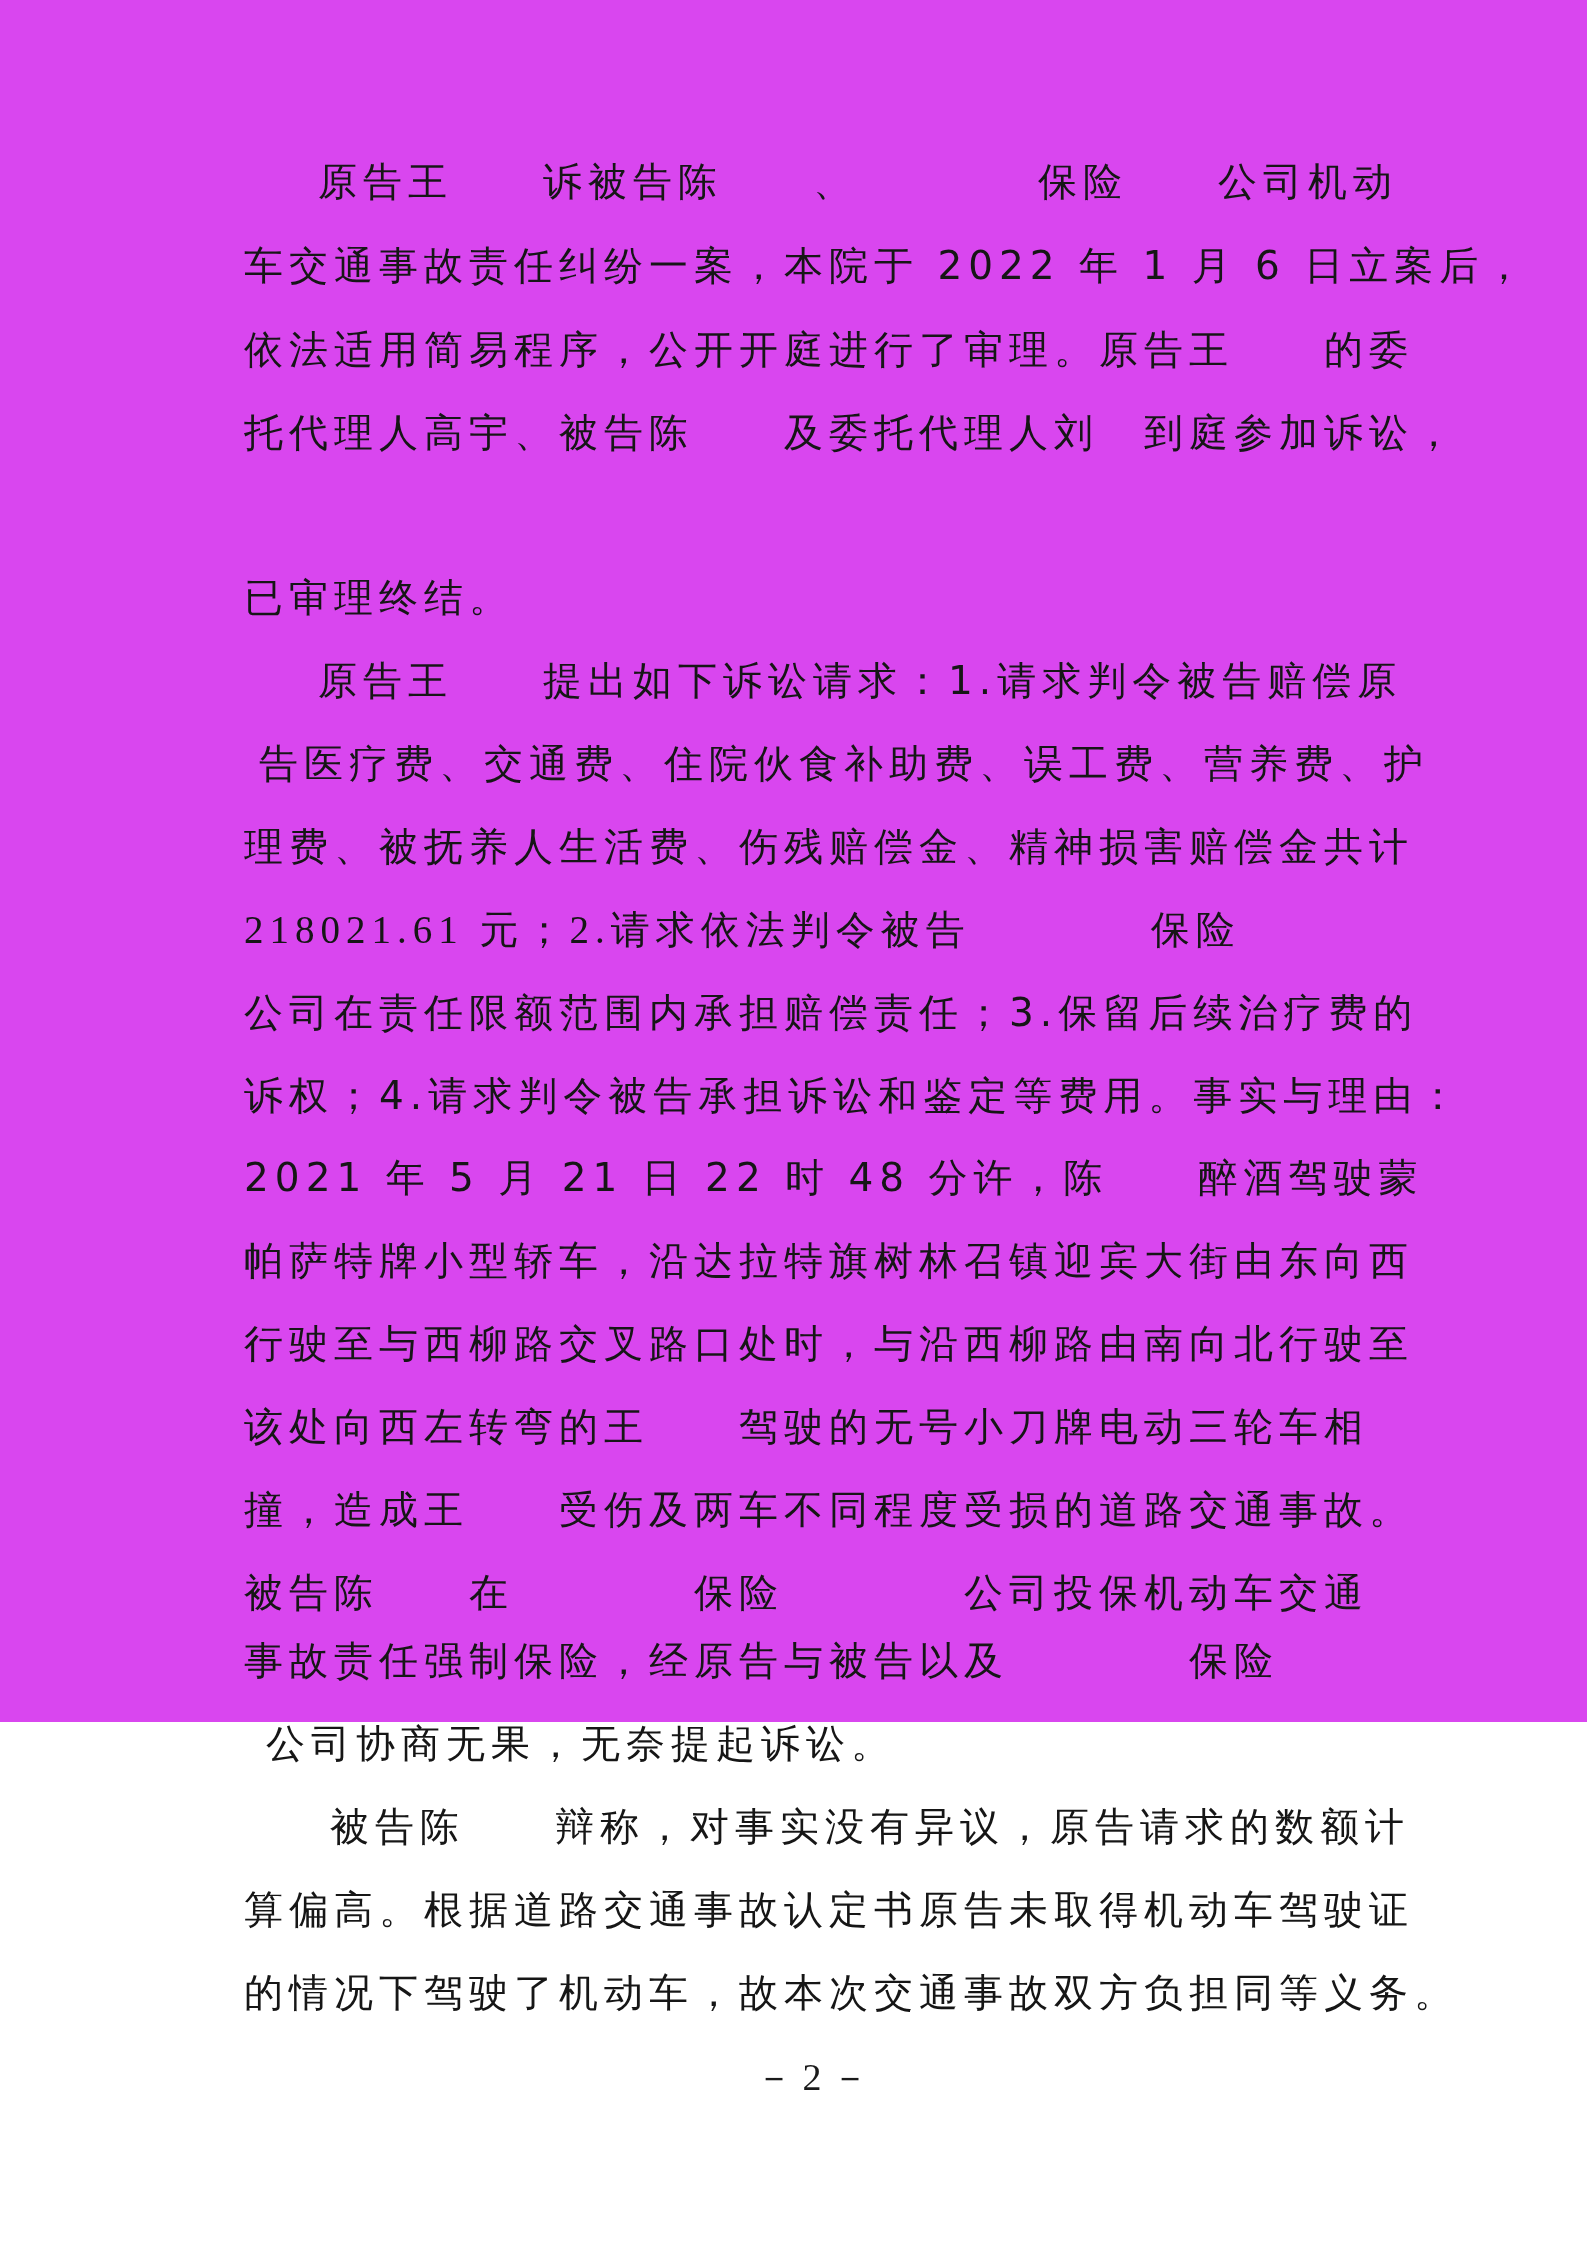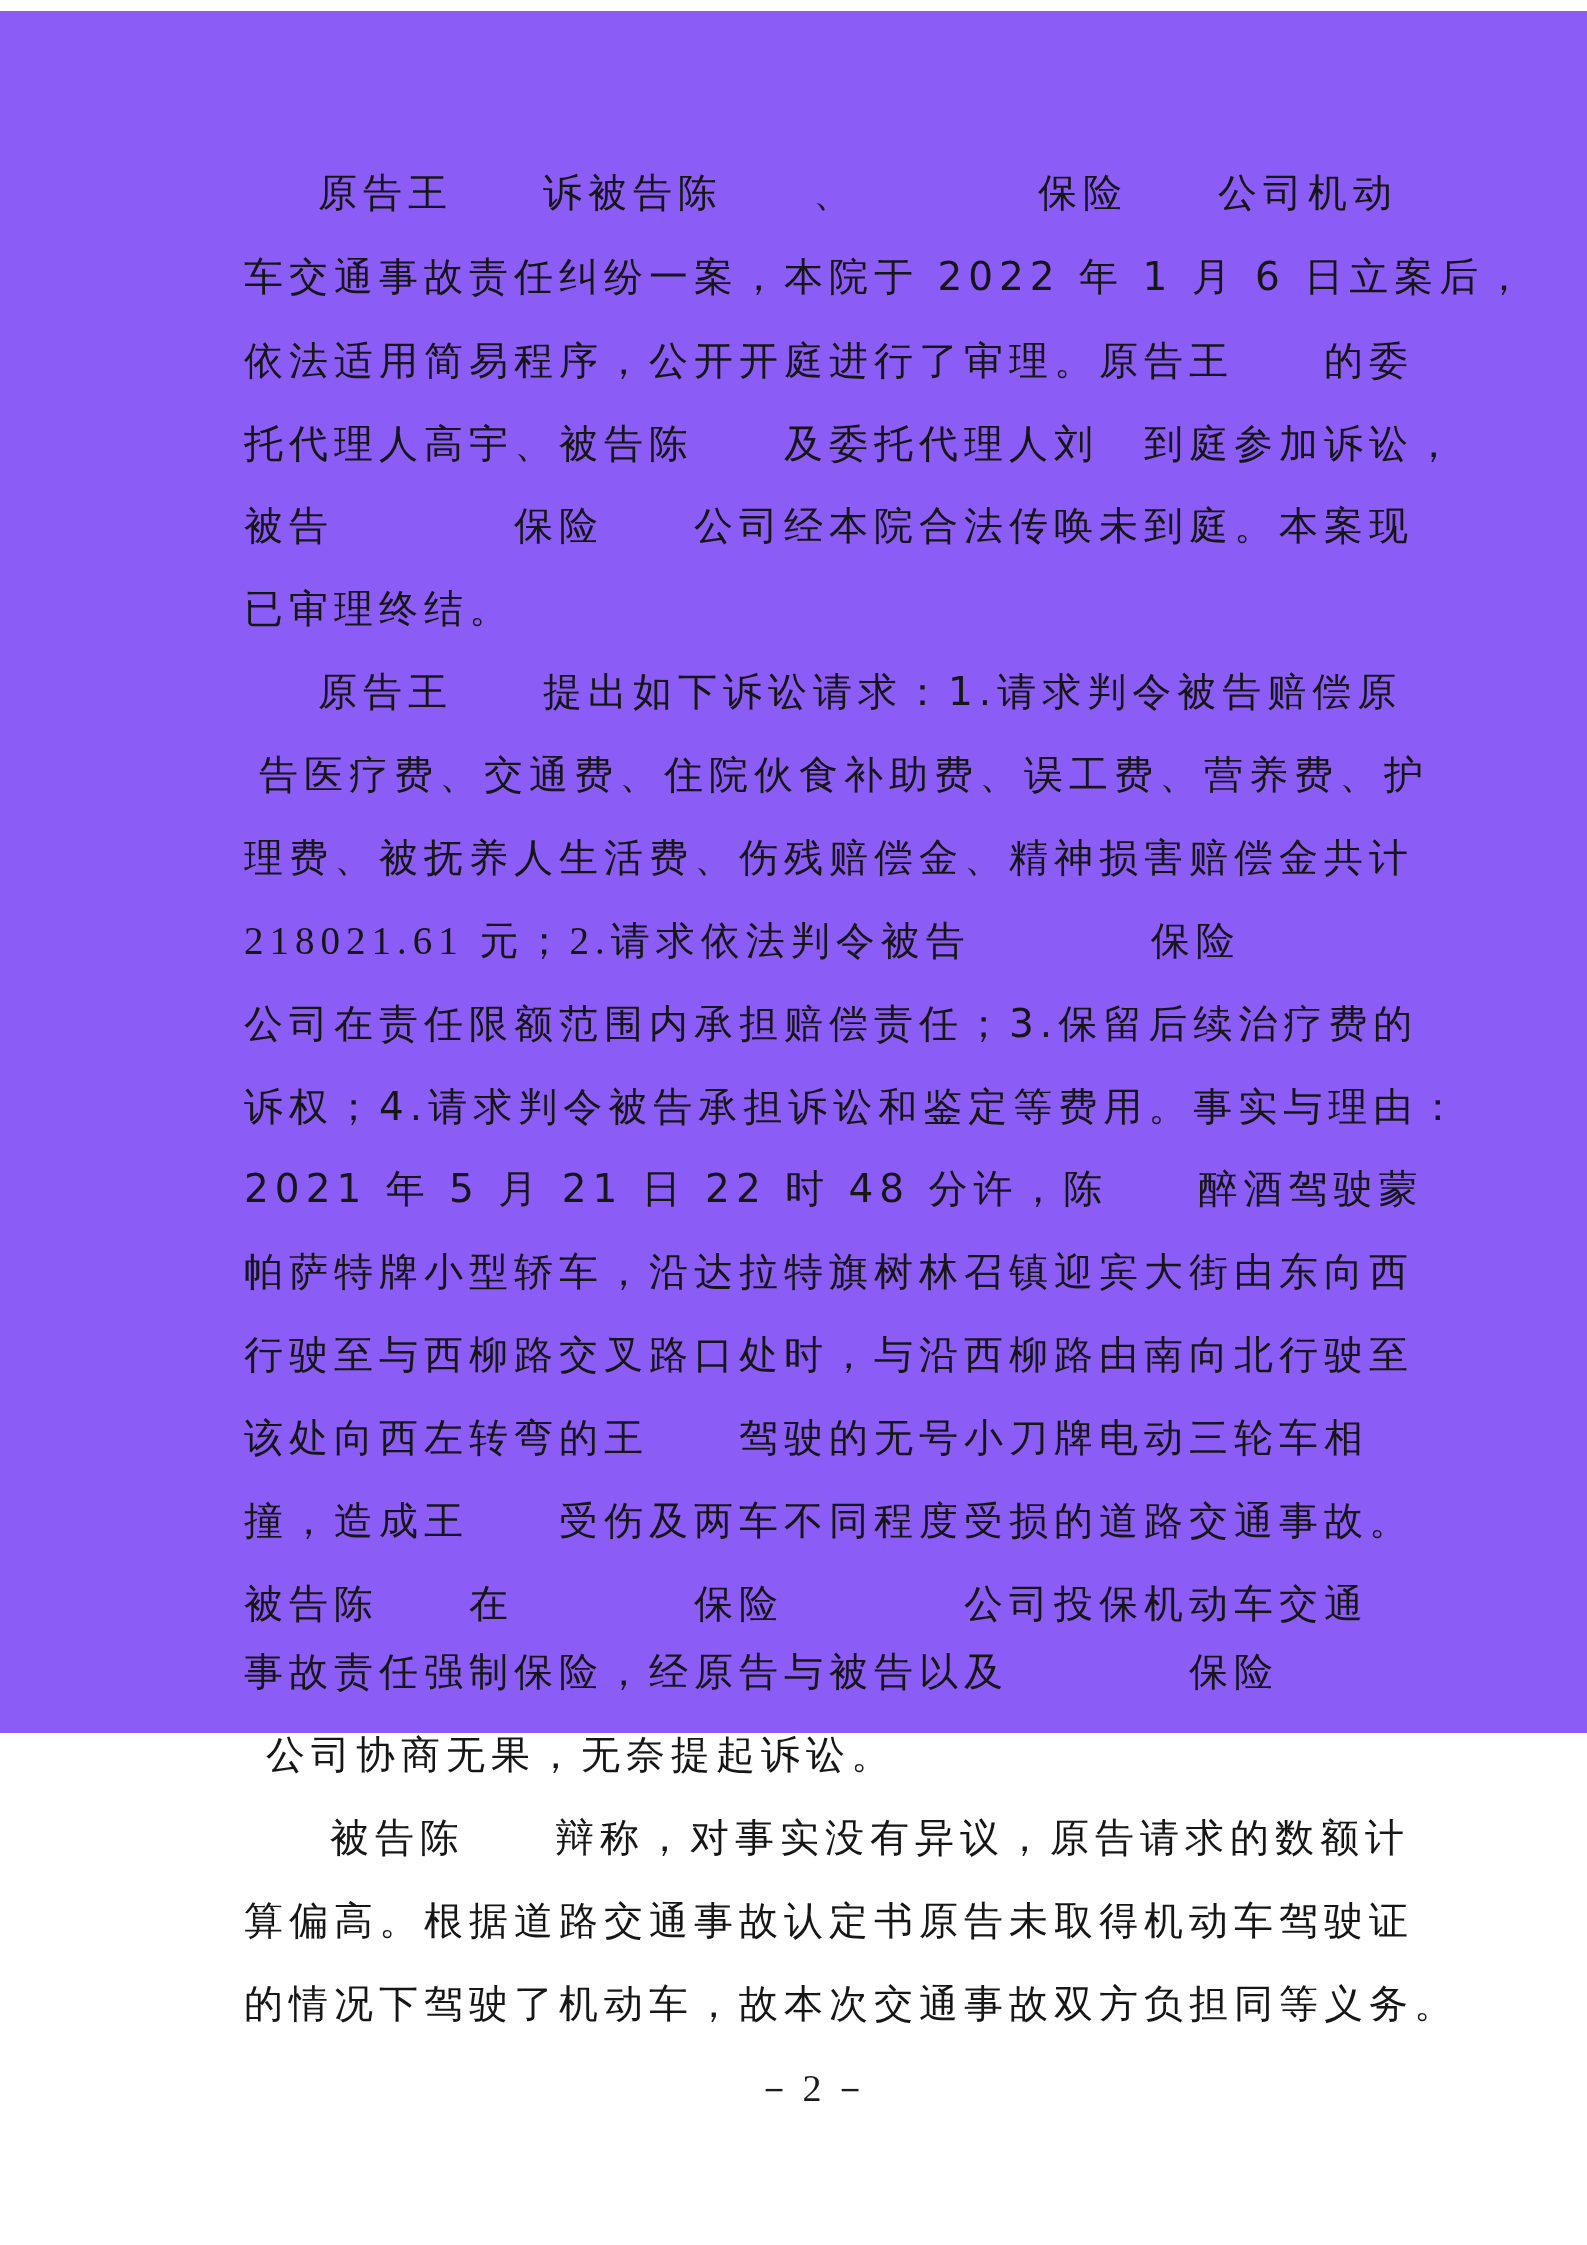--- a/index.html
+++ b/index.html
@@ -1,19 +1,19 @@
 <!DOCTYPE html>
 <html><head>
 <meta charset="utf-8">
 <style>
   html, body { margin: 0; padding: 0; background: #ffffff; }
   body { width: 1587px; height: 2245px; position: relative; overflow: hidden; }
   .page {
-    position: absolute; left: 0; top: 11px; width: 1587px; height: 1722px;
-    background: #8b5cf6;
+    position: absolute; left: 0; top: 0; width: 1587px; height: 1722px;
+    background: #d946ef;
   }
   .line {
     position: absolute;
     font-family: "DejaVu Sans", "Liberation Sans", sans-serif;
     font-size: 39px;
     color: #161616;
     white-space: pre;
     letter-spacing: 6px;
     line-height: 1;
   }
@@ -24,21 +24,20 @@
   }
 </style>
 </head>
 <body>
 
 <div class="page">
   <div class="line" style="left:318px;top:162px;">原告王　　诉被告陈　　、　　　　保险　　公司机动</div>
   <div class="line" style="left:244px;top:246px;text-align:center;">车交通事故责任纠纷一案，本院于 2022 年 1 月 6 日立案后，</div>
   <div class="line" style="left:244px;top:330px;">依法适用简易程序，公开开庭进行了审理。原告王　　的委</div>
   <div class="line" style="left:244px;top:413px;">托代理人高宇、被告陈　　及委托代理人刘　到庭参加诉讼，</div>
-  <div class="line" style="left:244px;top:495px;">被告　　　　保险　　公司经本院合法传唤未到庭。本案现</div>
   <div class="line" style="left:244px;top:578px;text-align:right;">已审理终结。</div>
   <div class="line" style="left:318px;top:661px;">原告王　　提出如下诉讼请求：1.请求判令被告赔偿原</div>
   <div class="line" style="left:244px;top:744px;margin-left:15px;">告医疗费、交通费、住院伙食补助费、误工费、营养费、护</div>
   <div class="line" style="left:244px;top:827px;">理费、被抚养人生活费、伤残赔偿金、精神损害赔偿金共计</div>
   <div class="line" style="left:244px;top:910px;font-family:Liberation Serif, serif;">218021.61 元；2.请求依法判令被告　　　　保险</div>
   <div class="line" style="left:244px;top:993px;">公司在责任限额范围内承担赔偿责任；3.保留后续治疗费的</div>
   <div class="line" style="left:244px;top:1076px;">诉权；4.请求判令被告承担诉讼和鉴定等费用。事实与理由：</div>
   <div class="line" style="left:244px;top:1158px;">2021 年 5 月 21 日 22 时 48 分许，陈　　醉酒驾驶蒙</div>
   <div class="line" style="left:244px;top:1241px;">帕萨特牌小型轿车，沿达拉特旗树林召镇迎宾大街由东向西</div>
   <div class="line" style="left:244px;top:1324px;">行驶至与西柳路交叉路口处时，与沿西柳路由南向北行驶至</div>

